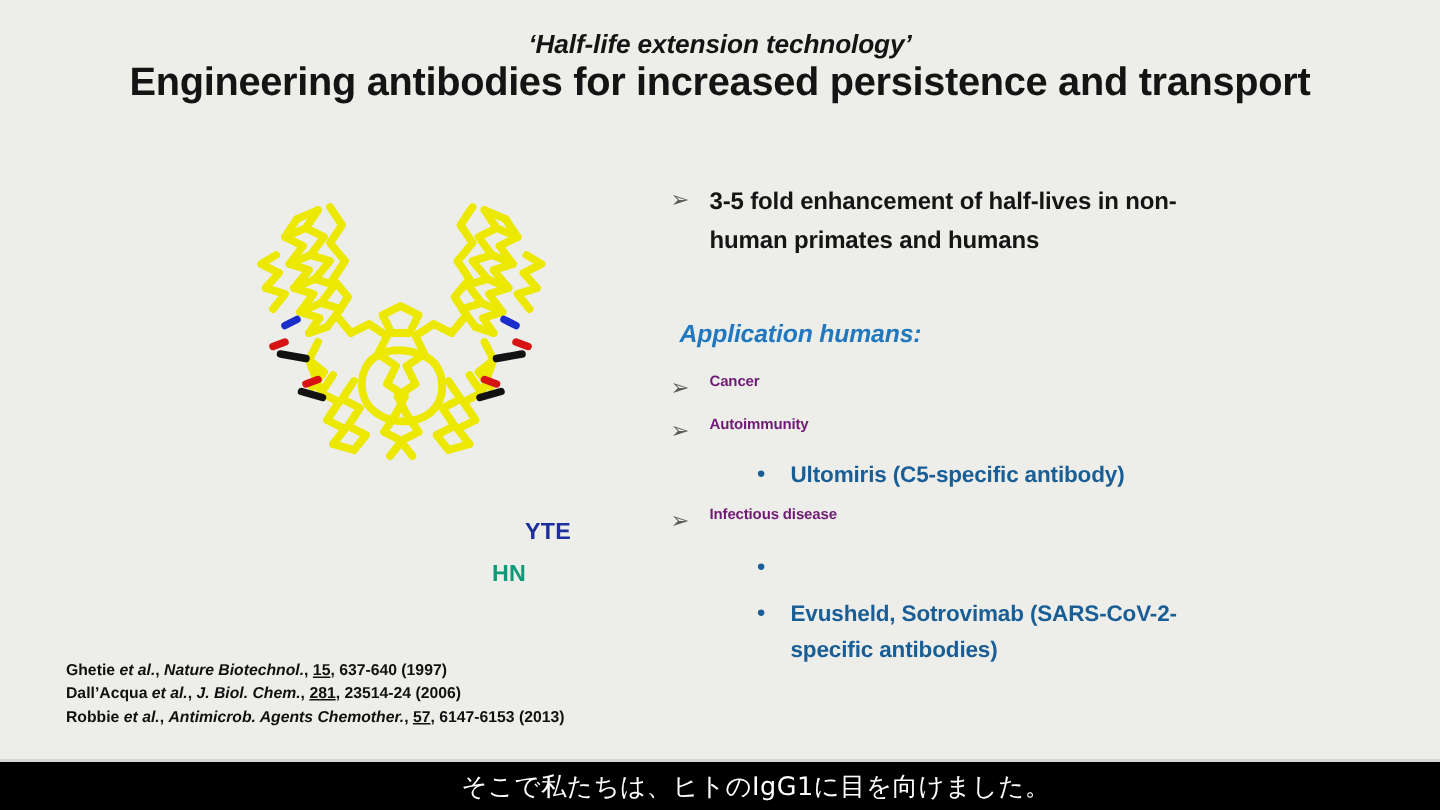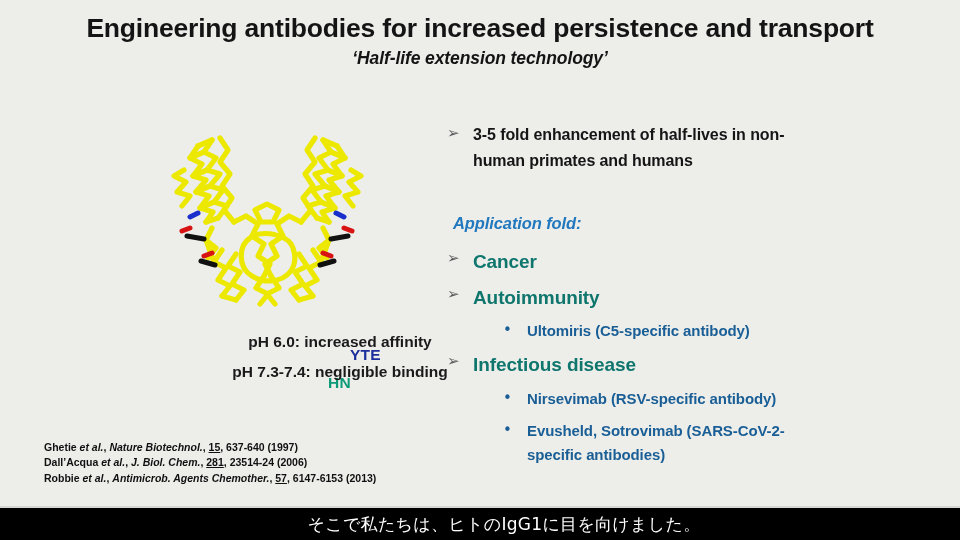--- a/index.html
+++ b/index.html
@@ -138,23 +138,23 @@
     font-family: "DejaVu Sans", sans-serif;
   }
   .lead-text {
     font-size: 16px;
     font-weight: bold;
     color: #151515;
     line-height: 1.63;
     letter-spacing: -0.1px;
   }
   .bullet-text {
-    font-size: 19px;
-    font-weight: bold;
-    color: #0f766e;
+    font-size: 10px;
+    font-weight: bold;
+    color: #701a75;
     line-height: 1.55;
     letter-spacing: -0.1px;
   }
   .sub-bullet-text {
     font-size: 15px;
     font-weight: bold;
     color: #1a5e96;
     line-height: 1.6;
     letter-spacing: -0.1px;
   }
@@ -202,22 +202,22 @@
     height: 2px;
     background: #d7d8d3;
   }
 </style>
 </head>
 <body>
 
 <div id="slide">
 
   <div id="title-block">
+    <div id="slide-subtitle">‘Half-life extension technology’</div>
     <div id="slide-title">Engineering antibodies for increased persistence and transport</div>
-    <div id="slide-subtitle">‘Half-life extension technology’</div>
   </div>
 
   <div id="figure-column">
 
     <div id="structure-wrap">
       <svg id="structure-svg" viewBox="0 0 215 190">
         <g fill="none" stroke="#ece800" stroke-width="5.2" stroke-linecap="round" stroke-linejoin="round">
 
           <path d="M38 28 L30 40 L42 46 L33 58 L46 62 L36 74 L49 78 L40 90 L53 94 L46 104"></path>
           <path d="M52 22 L44 34 L56 40 L47 52 L60 56 L50 68 L63 72 L54 84 L67 88 L58 100"></path>
@@ -262,24 +262,20 @@
           <path d="M41 143 L55 147" stroke="#111111" stroke-width="5"></path>
           <path d="M171 138 L163 135" stroke="#d81313" stroke-width="5"></path>
           <path d="M174 143 L160 147" stroke="#111111" stroke-width="5"></path>
         </g>
       </svg>
 
       <div class="struct-label" id="label-yte">YTE</div>
       <div class="struct-label" id="label-hn">HN</div>
     </div>
 
-    <div id="ph-lines">
-      <div class="ph-line">pH 6.0: increased affinity</div>
-      <div class="ph-line">pH 7.3-7.4: negligible binding</div>
-    </div>
   </div>
 
   <div id="references">
     <div class="ref-line">
       <span>Ghetie</span>
       <i>et al.</i>,
       <i>Nature Biotechnol.</i>,
       <u>15</u>,
       <span>637-640</span>
       <span>(1997)</span>
@@ -305,21 +301,21 @@
   <div id="content-column">
 
     <div class="bullet-row" id="lead-bullet">
       <span class="arrow-marker">➢</span>
       <span class="lead-text">
         <span>3-5 fold enhancement of half-lives in non-</span><br>
         <span>human primates and humans</span>
       </span>
     </div>
 
-    <div id="app-areas-heading">Application fold:</div>
+    <div id="app-areas-heading">Application humans:</div>
 
     <div class="bullet-row" id="bullet-cancer">
       <span class="arrow-marker">➢</span>
       <span class="bullet-text">Cancer</span>
     </div>
 
     <div class="bullet-row" id="bullet-autoimmunity">
       <span class="arrow-marker">➢</span>
       <span class="bullet-text">Autoimmunity</span>
     </div>
@@ -329,21 +325,20 @@
       <span class="sub-bullet-text">Ultomiris (C5-specific antibody)</span>
     </div>
 
     <div class="bullet-row" id="bullet-infectious">
       <span class="arrow-marker">➢</span>
       <span class="bullet-text">Infectious disease</span>
     </div>
 
     <div class="bullet-row" id="sub-nirsevimab">
       <span class="dot-marker">•</span>
-      <span class="sub-bullet-text">Nirsevimab (RSV-specific antibody)</span>
     </div>
 
     <div class="bullet-row" id="sub-evusheld">
       <span class="dot-marker">•</span>
       <span class="sub-bullet-text">
         <span>Evusheld, Sotrovimab (SARS-CoV-2-</span><br>
         <span>specific antibodies)</span>
       </span>
     </div>
   </div>

